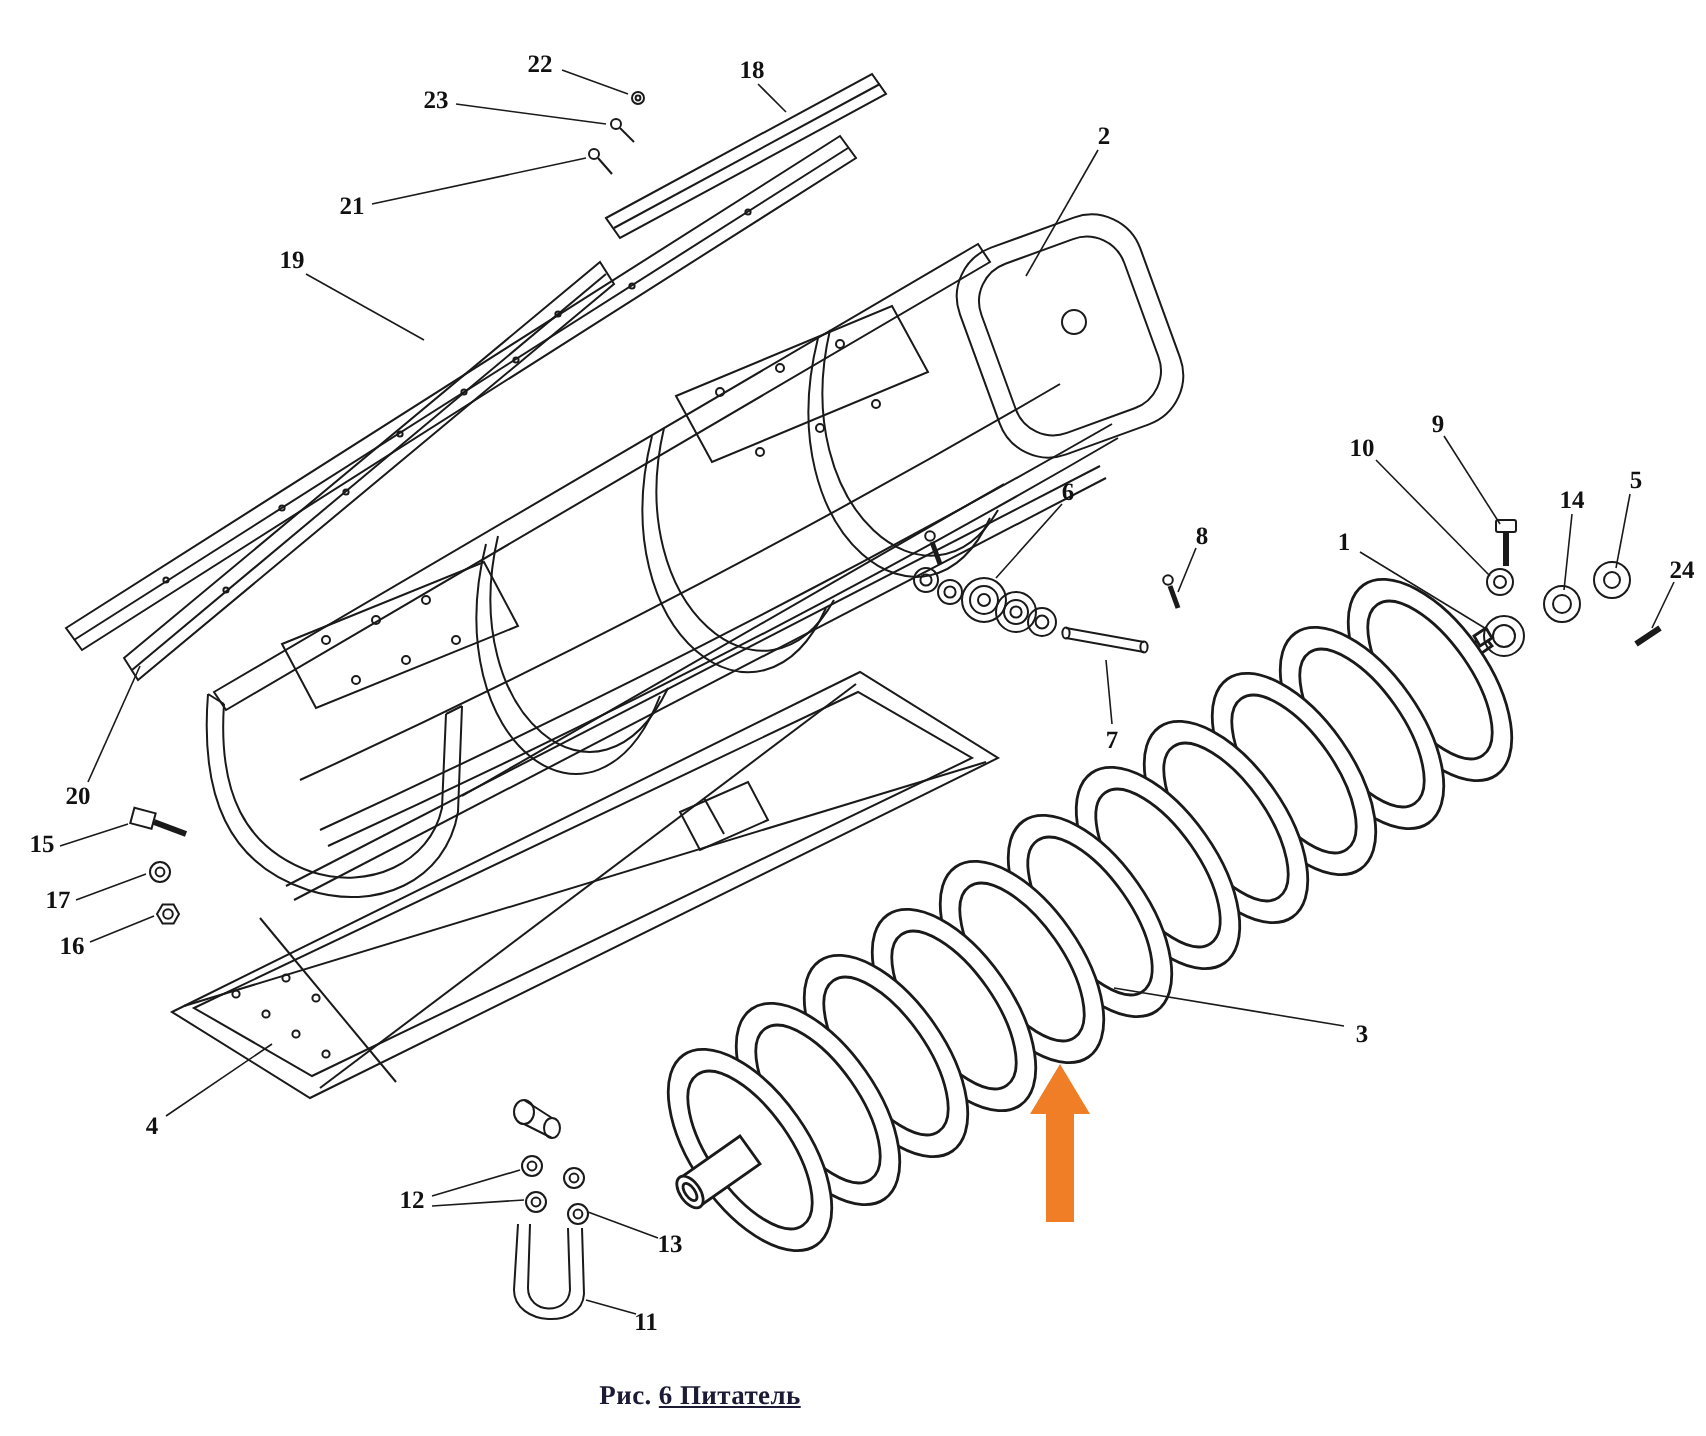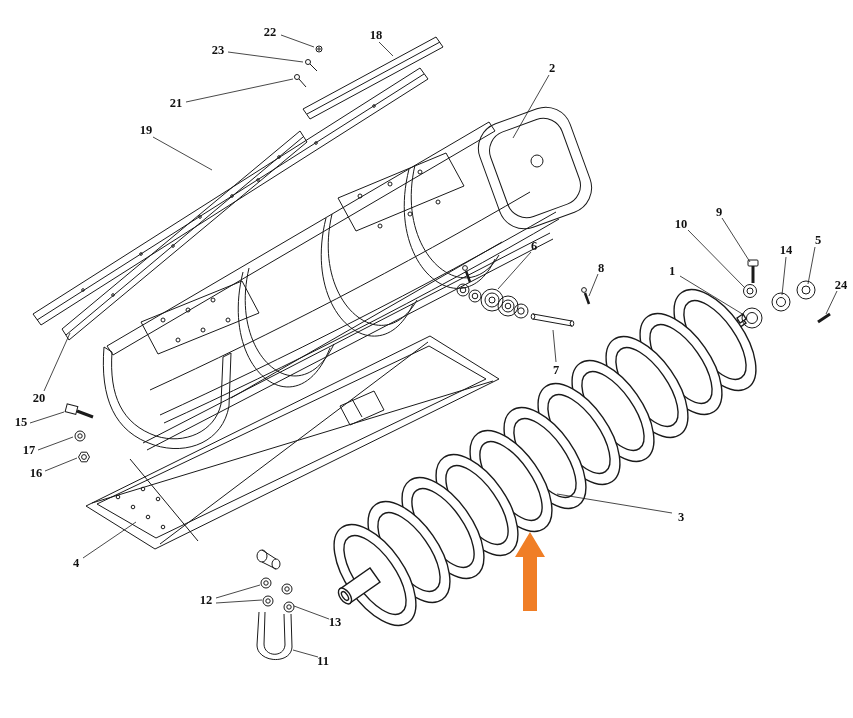--- a/index.html
+++ b/index.html
@@ -307,14 +307,17 @@
     <text class="callout" x="176" y="107">21</text>
     <text class="callout" x="270" y="36">22</text>
     <text class="callout" x="218" y="54">23</text>
     <text class="callout" x="841" y="289">24</text>
   </g>
 
   <path d="M530,532 L545,557 L537,557 L537,611 L523,611 L523,557 L515,557 Z" fill="#F07E26"></path>
 
 </svg>
 
-
+<div class="caption">
+  <span>Рис. </span><span class="u">6  Питатель</span>
 </div>
 
+</div>
+
 </body></html>

